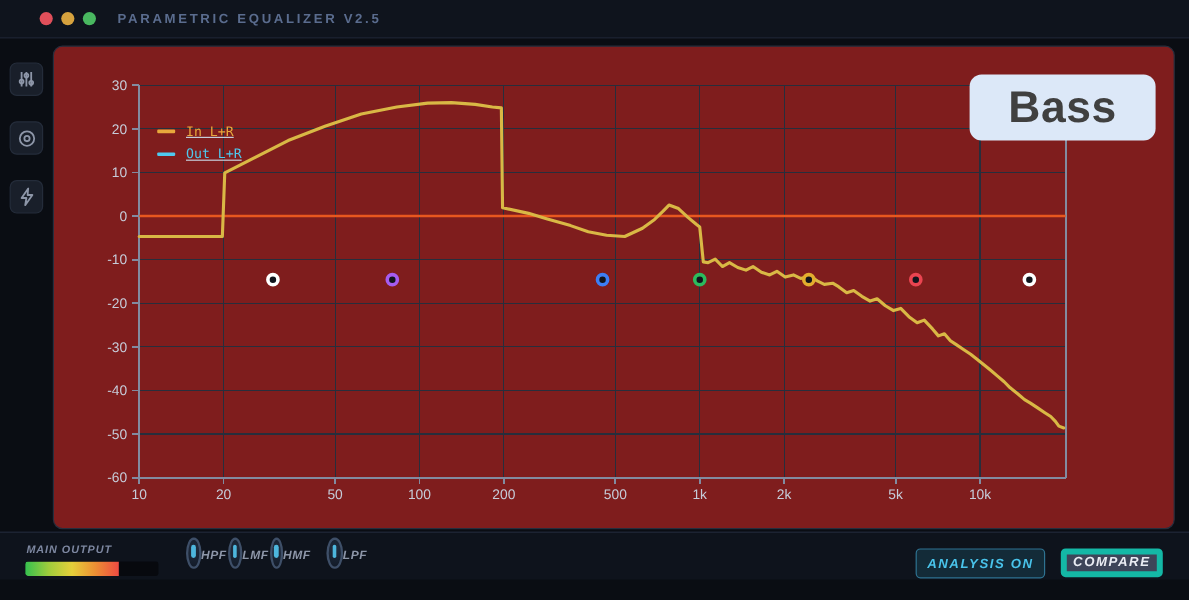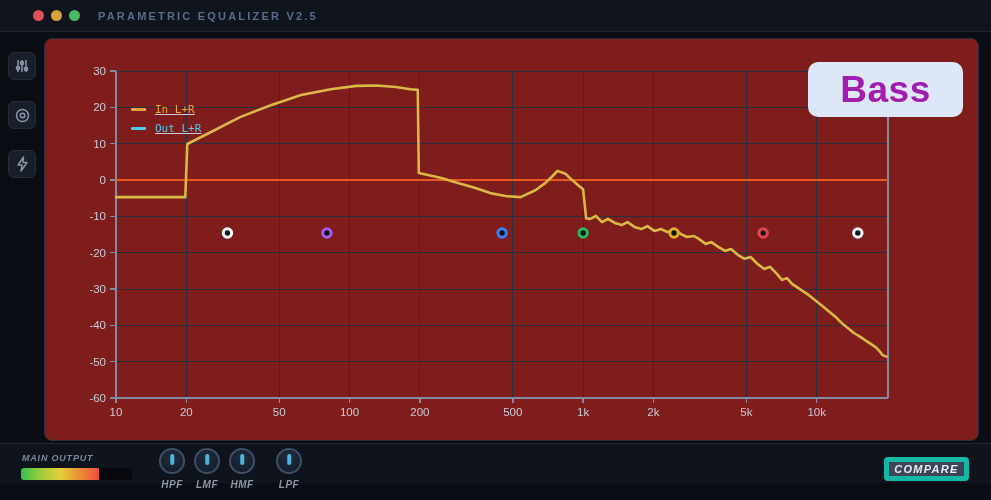--- a/index.html
+++ b/index.html
@@ -55,41 +55,41 @@
     position:absolute; left:86px; top:61px;
     font-family:"DejaVu Sans Mono", monospace; font-size:11px;
   }
   .legend-item { display:flex; align-items:center; height:19px;text-decoration:underline; }
   .legend-swatch { width:15px; height:2.5px; margin-right:9px; border-radius:1px; }
 
   .band-chip {
     position:absolute; left:808px; top:62px; width:155px; height:55px;
     background:#dce8f8; border-radius:10px;
     display:flex; align-items:center; justify-content:center;
-    font-size:37px; font-weight:bold; color:#a21caf; letter-spacing:0.5px;
+    font-size:37px; font-weight:bold; color:#404040; letter-spacing:0.5px;
   }
 
   
   .footer {
     position:absolute; left:0; top:443px; width:991px; height:40px;
     background:#0e131c; border-top:1px solid #212939;font-style:italic;
   }
   .output-label {
     position:absolute; left:22px; top:9px;
     font-size:9px; font-weight:bold; letter-spacing:0.8px; color:#7d87a0;
   }
   .meter-track {
     position:absolute; left:21px; top:24px; width:111px; height:12px;
     background:#07090e; border-radius:2px; overflow:hidden;
   }
   .meter-fill { height:100%; border-radius:2px 0 0 2px; }
 
   .knob-unit {
     position:absolute; top:4px; width:34px;
-    display:flex; flex-direction:column; align-items:center; cursor:pointer;
+    display:flex; flex-direction:row; align-items:center; cursor:pointer;
   }
   .knob {
     width:26px; height:26px; border-radius:50%;
     background:radial-gradient(circle at 50% 35%, #202c3e, #121a27);
     border:2px solid #3e4f68; position:relative;
   }
   .knob-indicator {
     position:absolute; left:50%; top:4px; transform:translateX(-50%);
     width:3.5px; height:11px; background:#4db6dd; border-radius:2px;
   }
@@ -258,14 +258,15 @@
       </div>
     <div class="knob-label">HMF</div>
   </div>
   <div class="knob-unit" style="left:272px">
     <div class="knob">
         <div class="knob-indicator"></div>
       </div>
     <div class="knob-label">LPF</div>
   </div>
 
+  <div class="btn btn-analysis">ANALYSIS ON</div>
   <div class="btn btn-compare">COMPARE</div>
 </div>
 
 </body></html>

